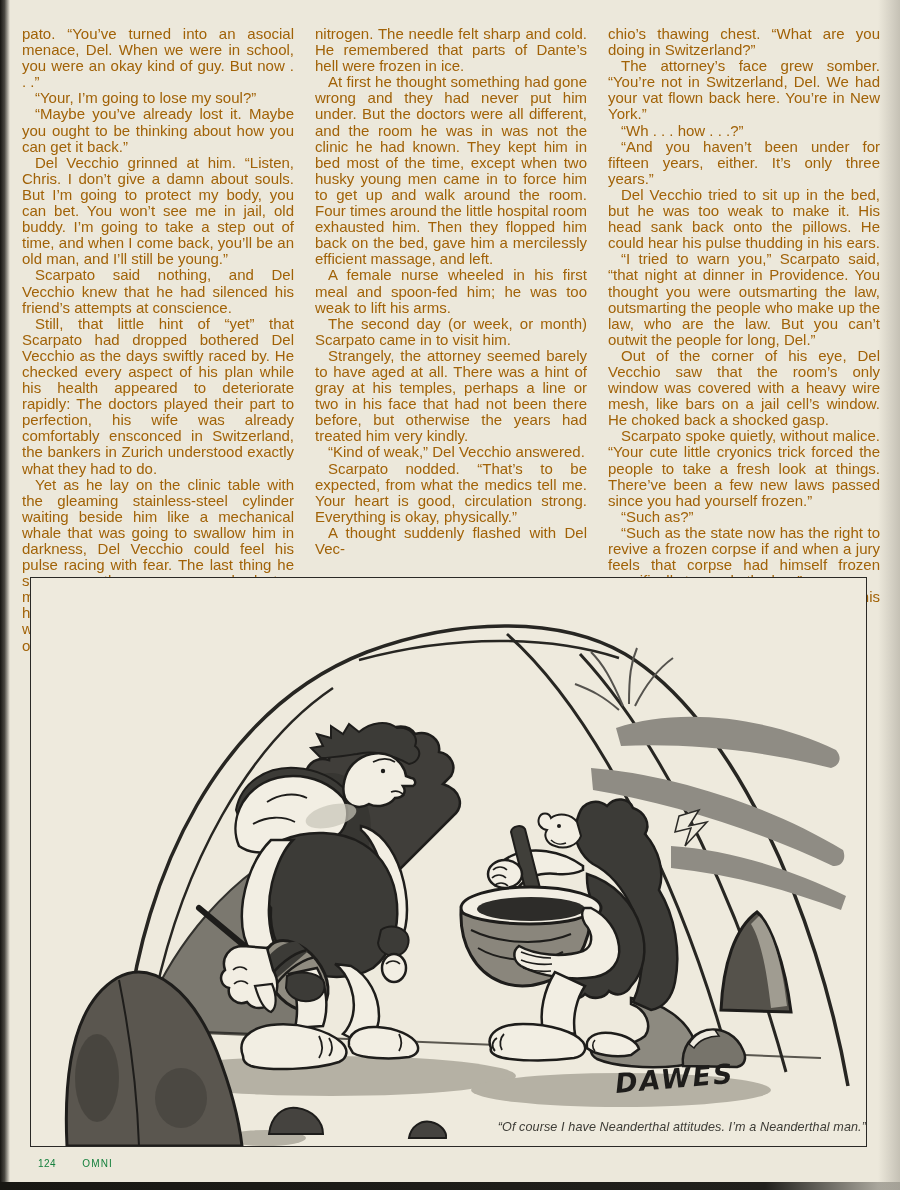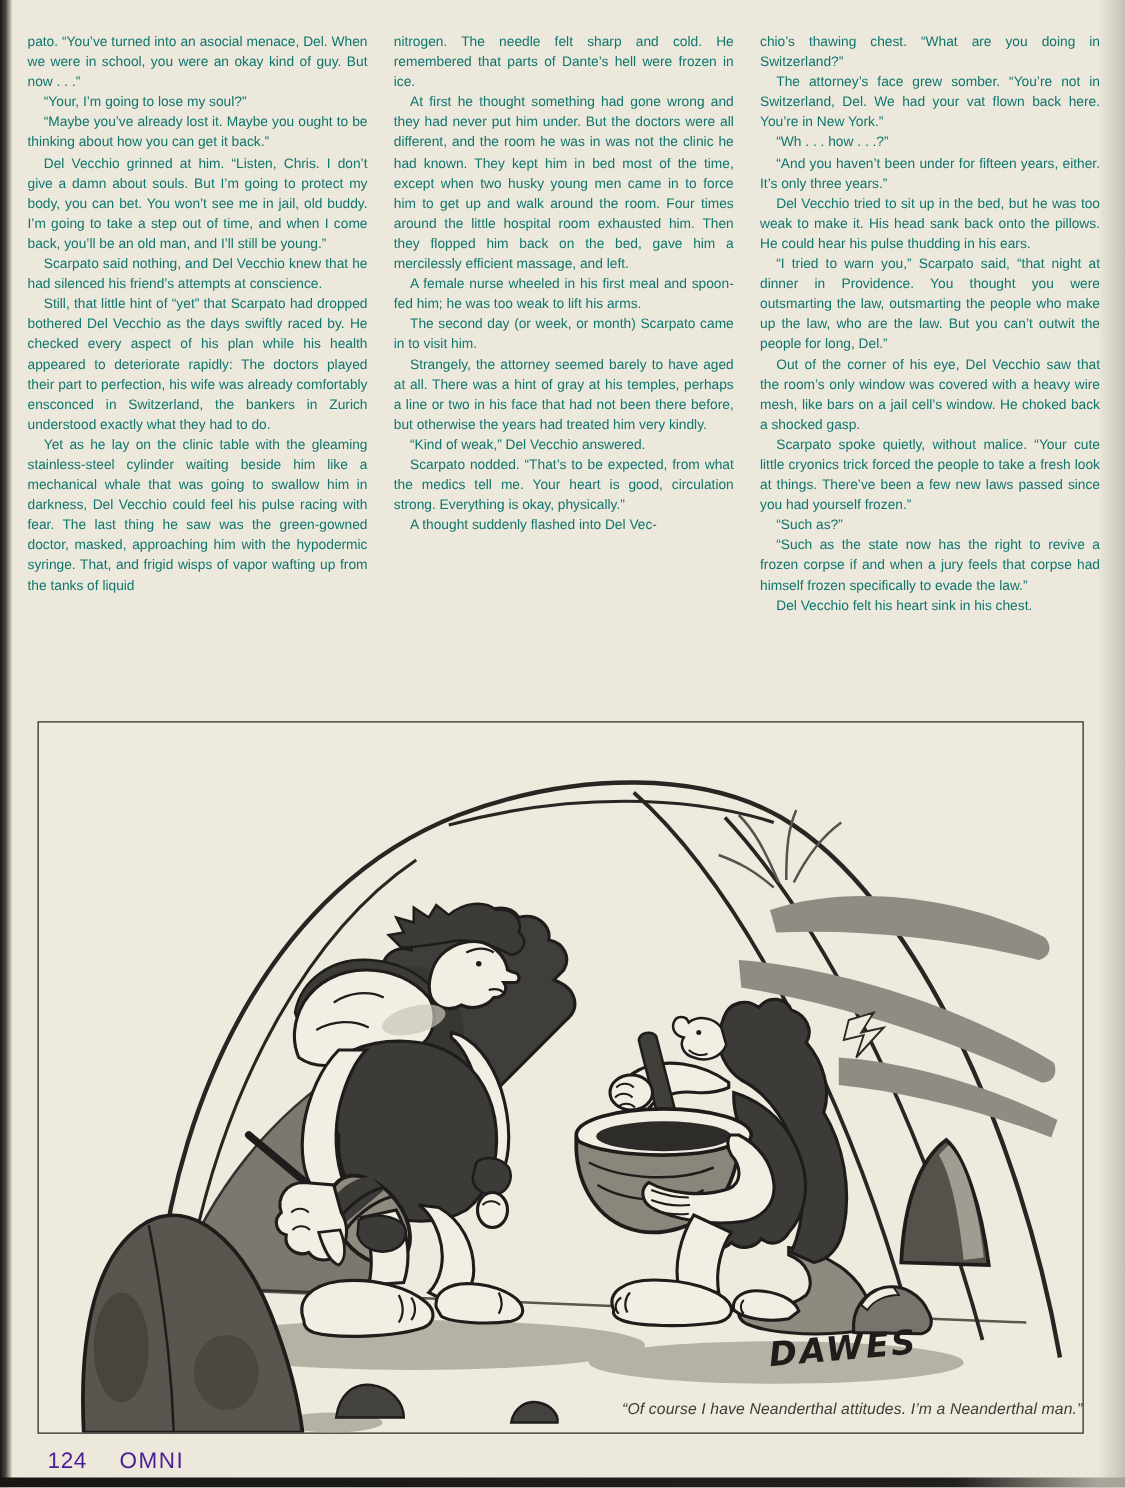--- a/index.html
+++ b/index.html
@@ -13,36 +13,36 @@
   .edge-bottom{position:absolute;left:0;bottom:0;width:900px;height:8px;
     background:linear-gradient(to right,#181713 0%,#21201c 85%,rgba(33,32,28,.2) 100%);}
   .edge-right{position:absolute;right:0;top:0;width:22px;height:1190px;
     background:linear-gradient(to left,#c5c1b5 0%,rgba(197,193,181,0) 100%);}
   .columns{
     position:absolute;left:22px;top:26px;width:858px;
     display:flex;gap:21px;
   }
   .col{width:272px;}
   .col p{
-    margin:0;font-size:11px;line-height:16.1px;text-align:justify;
-    text-indent:13px;color:#0f766e;
+    margin:0;font-size:15px;line-height:16.1px;text-align:justify;
+    text-indent:13px;color:#a16207;
   }
   .col p.cont{text-indent:0;}
   .col p.gap{margin-top:15px;}
   .cartoon{
     position:absolute;left:30px;top:577px;width:835px;height:568px;margin:0;
     border:1.6px solid #2a2926;background:#eeead d;background:#eeeadd;
   }
   .cartoon svg{position:absolute;left:0;top:0;width:835px;height:568px;}
   .cartoon figcaption{
     position:absolute;left:0;bottom:12px;width:100%;text-align:right;
     font-style:italic;font-size:12.6px;color:#3d3c36;letter-spacing:.1px;
   }
   .footer{
-    position:absolute;left:38px;top:1158px;font-size:18px;color:#4c1d95;
+    position:absolute;left:38px;top:1158px;font-size:10px;color:#15803d;
   }
   .footer .pageno{margin-right:26px;letter-spacing:.5px;}
   .footer .mag{letter-spacing:1.2px;}
 </style>
 </head>
 <body>
 
 <div class="page">
   <div class="edge-left"></div>
   <div class="edge-right"></div>
@@ -58,21 +58,21 @@
       <p>Yet as he lay on the clinic table with the gleaming stainless-steel cylinder waiting beside him like a mechanical whale that was going to swallow him in darkness, Del Vecchio could feel his pulse racing with fear. The last thing he saw was the green-gowned doctor, masked, approaching him with the hypodermic syringe. That, and frigid wisps of vapor wafting up from the tanks of liquid</p>
     </div>
     <div class="col">
       <p class="cont">nitrogen. The needle felt sharp and cold. He remembered that parts of Dante’s hell were frozen in ice.</p>
       <p>At first he thought something had gone wrong and they had never put him under. But the doctors were all different, and the room he was in was not the clinic he had known. They kept him in bed most of the time, except when two husky young men came in to force him to get up and walk around the room. Four times around the little hospital room exhausted him. Then they flopped him back on the bed, gave him a mercilessly efficient massage, and left.</p>
       <p>A female nurse wheeled in his first meal and spoon-fed him; he was too weak to lift his arms.</p>
       <p>The second day (or week, or month) Scarpato came in to visit him.</p>
       <p>Strangely, the attorney seemed barely to have aged at all. There was a hint of gray at his temples, perhaps a line or two in his face that had not been there before, but otherwise the years had treated him very kindly.</p>
       <p>“Kind of weak,” Del Vecchio answered.</p>
       <p>Scarpato nodded. “That’s to be expected, from what the medics tell me. Your heart is good, circulation strong. Everything is okay, physically.”</p>
-      <p>A thought suddenly flashed into Del Vec-</p>
+      <p>A thought suddenly flashed with Del Vec-</p>
     </div>
     <div class="col">
       <p class="cont">chio’s thawing chest. “What are you doing in Switzerland?”</p>
       <p>The attorney’s face grew somber. “You’re not in Switzerland, Del. We had your vat flown back here. You’re in New York.”</p>
       <p>“Wh . . . how . . .?”</p>
       <p>“And you haven’t been under for fifteen years, either. It’s only three years.”</p>
       <p>Del Vecchio tried to sit up in the bed, but he was too weak to make it. His head sank back onto the pillows. He could hear his pulse thudding in his ears.</p>
       <p>“I tried to warn you,” Scarpato said, “that night at dinner in Providence. You thought you were outsmarting the law, outsmarting the people who make up the law, who are the law. But you can’t outwit the people for long, Del.”</p>
       <p>Out of the corner of his eye, Del Vecchio saw that the room’s only window was covered with a heavy wire mesh, like bars on a jail cell’s window. He choked back a shocked gasp.</p>
       <p>Scarpato spoke quietly, without malice. “Your cute little cryonics trick forced the people to take a fresh look at things. There’ve been a few new laws passed since you had yourself frozen.”</p>

